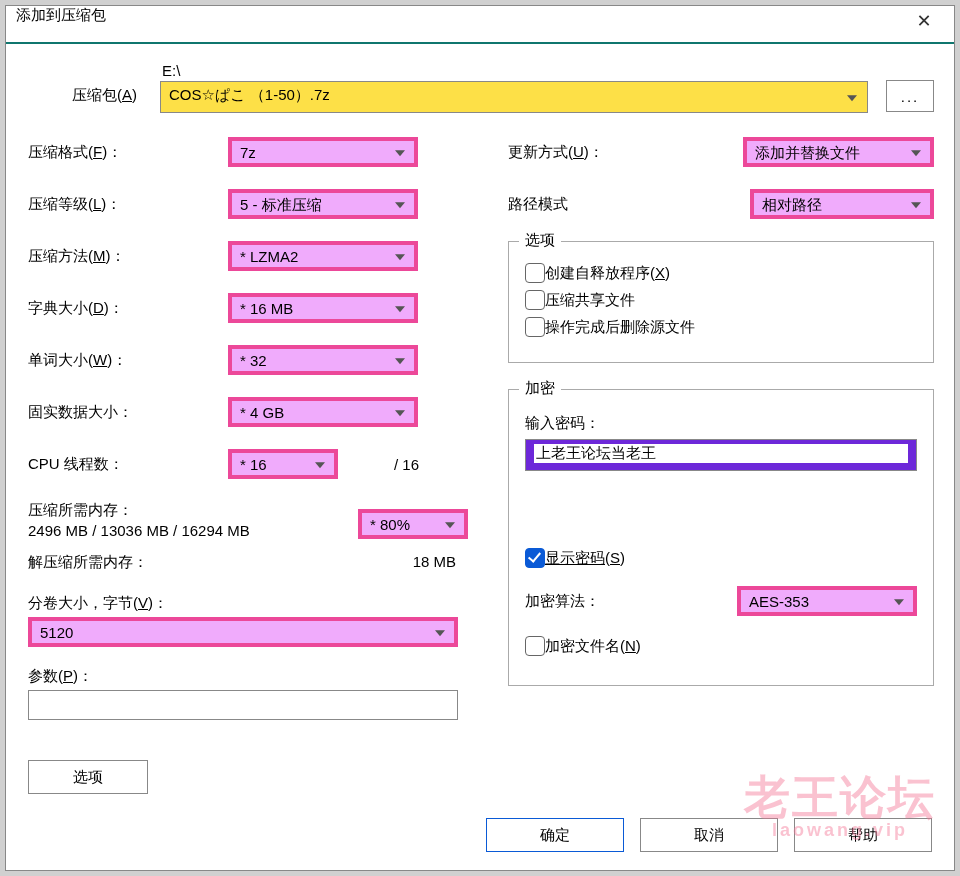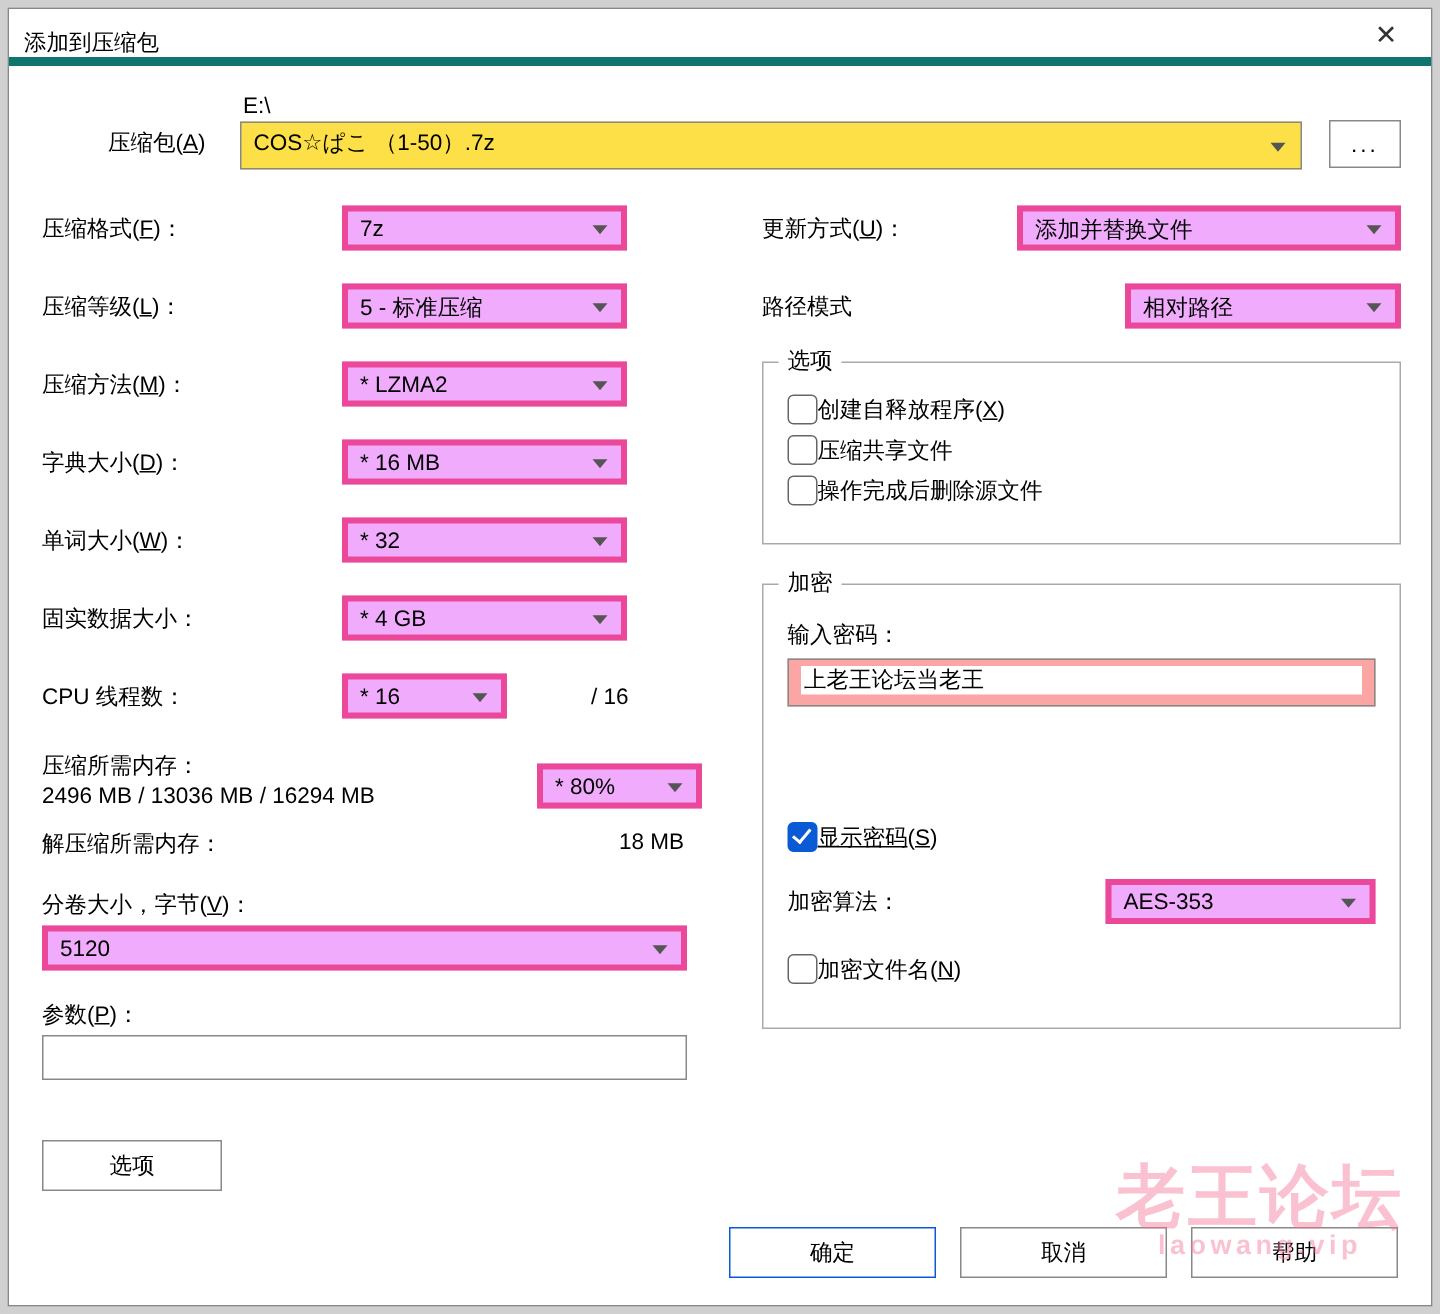--- a/index.html
+++ b/index.html
@@ -9,22 +9,22 @@
     font-size: 15px; color: #000;
     width: 960px;
   }
   .window {
     width: 950px; height: 866px;
     background: #fff; border: 1px solid #888;
     display: flex; flex-direction: column;
     position: relative;
   }
   .titlebar {
-    height: 42px; display: flex; align-items: flex-end;
-    padding: 0 10px; border-bottom: 6px solid #0f766e;
+    height: 42px; display: flex; align-items: flex-start;
+    padding: 0 10px; border-bottom: 2px solid #0f766e;
   }
   .titlebar .title { flex: 1; font-size: 15px; }
   .titlebar .close {
     width: 40px; height: 30px; display:flex;align-items:center;justify-content:center;
     font-size: 18px; color:#333; cursor:default;
   }
   .body {
     flex: 1; padding: 18px 20px 12px 22px;
     display: flex; flex-direction: column;
   }
@@ -100,21 +100,21 @@
     width: 20px; height: 20px; border:1.5px solid #666; border-radius:4px;
     flex:0 0 auto; position:relative; background:#fff;
   }
   .cb.checked { background:#0a5ad6; border-color:#0a5ad6; }
   .cb.checked::after{
     content:""; position:absolute; left:5px; top:1px; width:5px; height:10px;
     border: solid #fff; border-width: 0 2.5px 2.5px 0; transform: rotate(40deg);
   }
   .pwd-label { margin: 10px 0 6px 0; }
   .pwd-input {
-    width: 100%; height: 32px; border:1px solid #888; padding:4px 8px; background:#fca5a5;
+    width: 100%; height: 32px; border:1px solid #888; padding:4px 8px; background:#6d28d9;
   }
   .enc-row { display:flex; align-items:center; margin-top: 18px; }
   .enc-row .lab { flex:1; }
   
   .footer {
     display:flex; justify-content:flex-end; gap: 16px;
     padding: 12px 22px 18px 0;
   }
   .btn {
     width: 138px; height: 34px; border:1px solid #888; background:#fff;
@@ -221,21 +221,21 @@
         <div class="params-input"><input type="text" value="" style=""></div>
 
         <div class="options-btn">选项</div>
       </div>
 
       <div class="col-r">
 
         <div class="row">
           <div class="lab-narrow"><span>更新方式</span>(<span class="underline">U</span>)：</div>
           <div style="flex:1"></div>
-          <div class="sel" style="width:256px"><span>添加并替换文件</span></div>
+          <div class="sel" style="width:191px"><span>添加并替换文件</span></div>
         </div>
 
         <div class="row">
           <div class="lab-narrow">路径模式</div>
           <div style="flex:1"></div>
           <div class="sel" style="width:184px"><span>相对路径</span></div>
         </div>
 
         <div class="group">
           <div class="group-title">选项</div>

